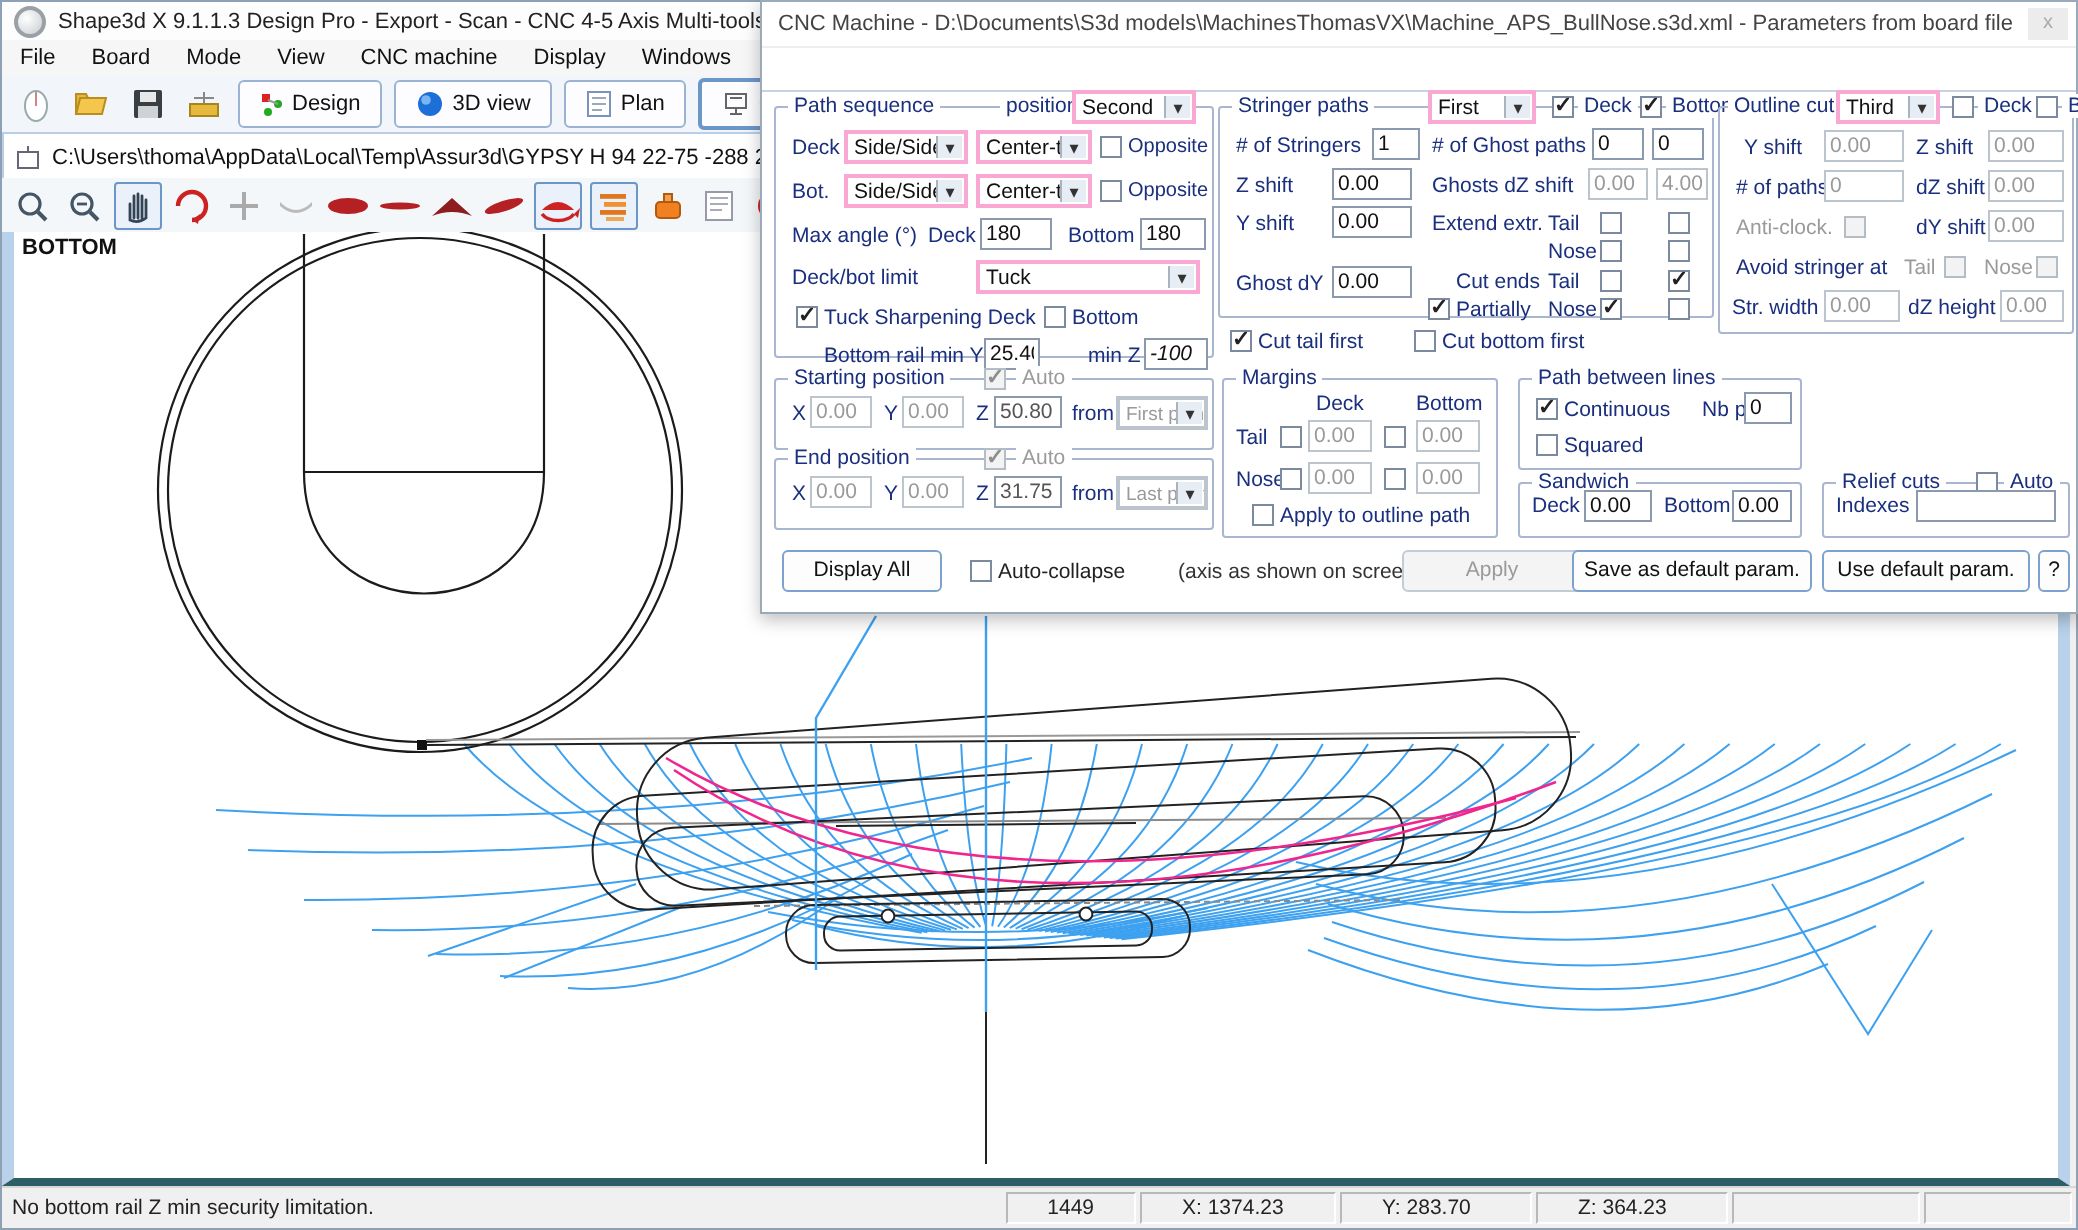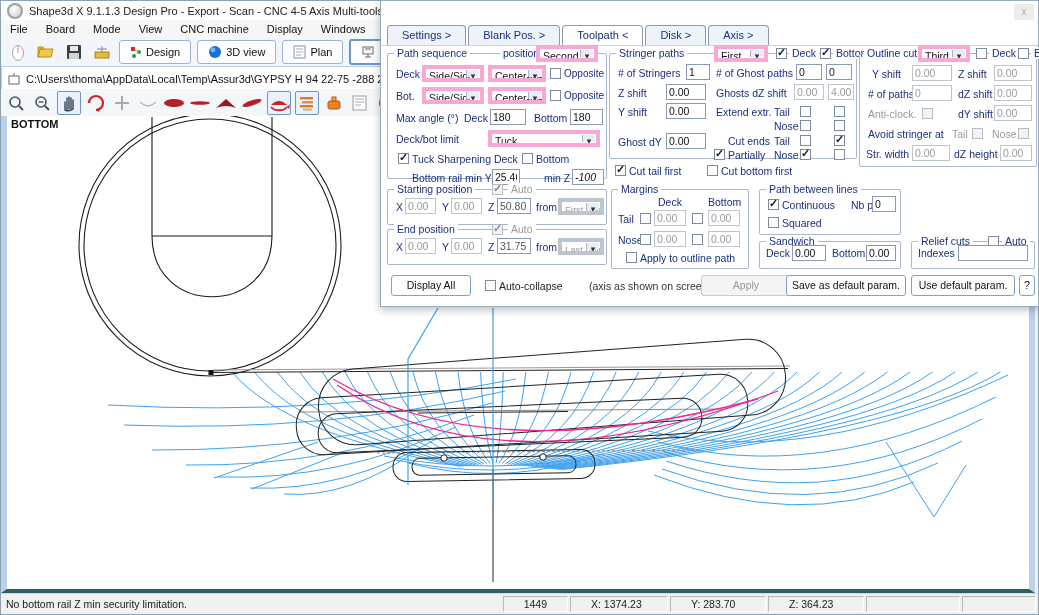--- a/index.html
+++ b/index.html
@@ -37,21 +37,21 @@
   .cap{position:absolute;top:-7px;background:#fff;padding:0 3px;font-size:10.5px;color:#1a2f7e;white-space:nowrap;}
   .lbl{position:absolute;font-size:10.5px;color:#1a2f7e;white-space:nowrap;}
   .lbl.gy{color:#9a9a9a;}
   .lbl.bk{color:#222;}
   .fld{position:absolute;height:16px;border:1px solid #8a99ad;background:#fff;font-size:10.5px;padding:0 2px;color:#111;box-sizing:border-box;font-family:"Liberation Sans",sans-serif;}
   .fld.dis{color:#9a9a9a;border-color:#bcc4cd;}
   .cb{position:absolute;width:11px;height:11px;border:1px solid #7c8aa0;background:#fff;box-sizing:border-box;}
   .cb.on::after{content:"\2713";position:absolute;left:0px;top:-3px;font-size:11px;color:#222;font-weight:bold;}
   .cb.dis{border-color:#b4bcc6;background:#f3f3f3;}
   .cb.dis.on::after{color:#8e8e8e;}
-  .dd{position:absolute;height:17px;border:4px solid #f9a8d4;background:#fff;font-size:10.5px;line-height:15px;padding:0 14px 0 3px;box-sizing:border-box;white-space:nowrap;overflow:hidden;color:#111;}
+  .dd{position:absolute;height:17px;border:2px solid #f9a8d4;background:#fff;font-size:10.5px;line-height:15px;padding:0 14px 0 3px;box-sizing:border-box;white-space:nowrap;overflow:hidden;color:#111;}
   .dd::after{content:"\25BE";position:absolute;right:1px;top:1px;width:12px;bottom:1px;background:#e7edf5;border-left:1px solid #aab4c0;font-size:9px;color:#333;text-align:center;line-height:13px;}
   .dd.dis{color:#9a9a9a;border-color:#bcc4cd;}
   .btn{position:absolute;height:21px;border:1px solid #7da2ce;border-radius:3px;background:#fdfdfd;font-size:10.5px;color:#111;text-align:center;line-height:19px;box-sizing:border-box;}
   .btn.dis{color:#9a9a9a;border-color:#c3cbd4;background:#f4f4f4;}
   .note{position:absolute;font-size:10.5px;color:#333;white-space:nowrap;}
   svg{display:block;}
 </style>
 </head>
 <body>
 
@@ -338,28 +338,22 @@
     <span class="scell">1449</span>
     <span class="scell" style="width:56px">X: 1374.23</span>
     <span class="scell" style="width:54px">Y: 283.70</span>
     <span class="scell" style="width:54px">Z: 364.23</span>
     <span class="scell" style="width:52px"></span>
     <span class="scell" style="width:32px"></span>
   </div>
 </div>
 
 <div class="dlg">
+  <div class="dlg-title">CNC Machine - D:\Documents\S3d models\MachinesThomasVX\Machine_APS_BullNose.s3d.xml - Parameters from board file</div>
   <div class="dlg-close">x</div>
-  <div class="tabs">
-    <span class="tab">Settings &gt;</span>
-    <span class="tab">Blank Pos. &gt;</span>
-    <span class="tab active">Toolpath &lt;</span>
-    <span class="tab">Disk &gt;</span>
-    <span class="tab">Axis &gt;</span>
-  </div>
   <div class="tabline"></div>
 
   <div class="grp" style="left:6px;top:52px;width:218px;height:124px">
     <span class="cap" style="left:6px">Path sequence</span>
     <span class="cap" style="left:112px">position</span>
     <span class="dd" style="left:148px;top:-9px;width:62px"><span>Second</span></span>
     <span class="lbl" style="left:8px;top:14px">Deck</span>
     <span class="dd" style="left:34px;top:11px;width:62px"><span>Side/Side</span></span>
     <span class="dd" style="left:100px;top:11px;width:58px"><span>Center-to-</span></span>
     <span class="cb" style="left:162px;top:14px"></span>

